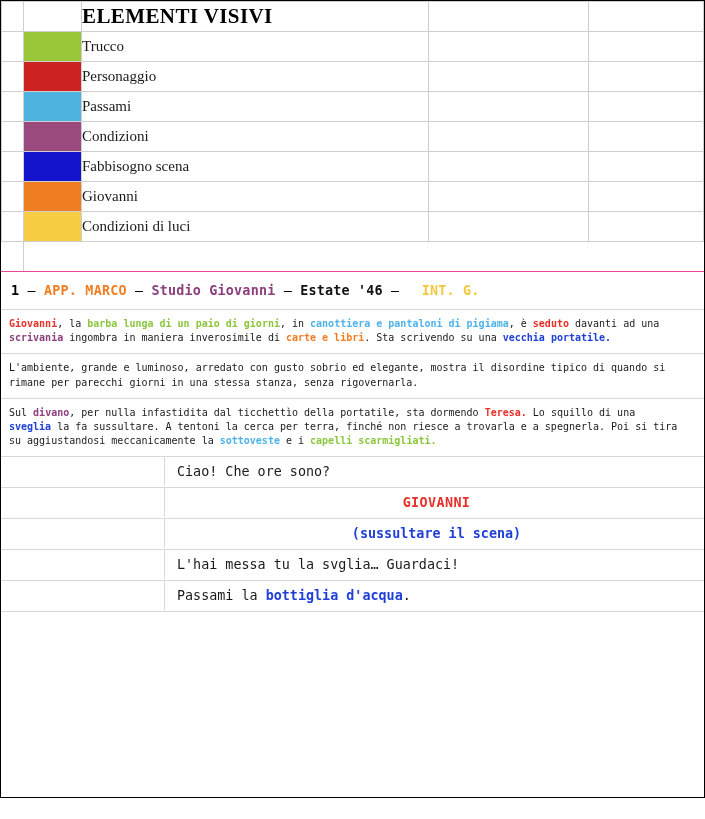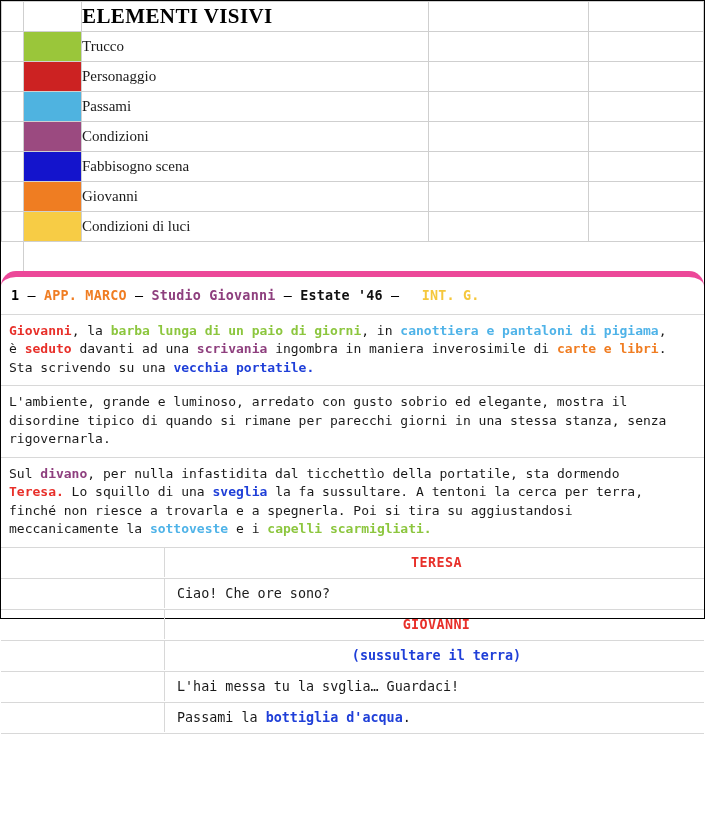--- a/index.html
+++ b/index.html
@@ -9,21 +9,21 @@
   }
   body {
     width: 705px;
     height: 819px;
     font-family: "Liberation Sans", sans-serif;
     overflow: hidden;
   }
   .sheet {
     position: relative;
     width: 705px;
-    height: 619px;
+    height: 798px;
     box-sizing: border-box;
     border: 1px solid #000;
     background: #fff;
   }
 
   
   .legend {
     border-collapse: collapse;
     width: 100%;
     table-layout: fixed;
@@ -59,28 +59,27 @@
   .legend-label {
     font-family: "Liberation Serif", serif;
     font-size: 15px;
     padding-left: 6px;
     color: #1a1a1a;
     white-space: nowrap;
   }
 
   
   .script {
-    border-top: 6px solid #ec4899;
-    border-radius: 15px;
+    border-top: 1px solid #ec4899;
   }
   .block {
     border-bottom: 1px solid #d8d8d8;
     padding: 7px 22px 8px 8px;
     font-family: "DejaVu Sans Mono", monospace;
-    font-size: 13px;
+    font-size: 10px;
     line-height: 1.42;
     color: #1a1a1a;
   }
 
   .slug {
     padding: 9px 8px 9px 10px;
     letter-spacing: .2px;
     font-size: 13.4px;
     white-space: nowrap;
   }
@@ -237,30 +236,27 @@
 
     <div class="block">
       <span>L'ambiente, grande e luminoso, arredato con gusto sobrio ed elegante, mostra il disordine tipico di quando si rimane per parecchi giorni in una stessa stanza, senza rigovernarla.</span>
     </div>
 
     <div class="block">
       <span>Sul </span><span class="c-purple">divano</span><span>, per nulla infastidita dal ticchettìo della portatile, sta dormendo </span><span class="c-red">Teresa.</span><span> Lo squillo di una </span><span class="c-blue">sveglia</span><span> la fa sussultare. A tentoni la cerca per terra, finché non riesce a trovarla e a spegnerla. Poi si tira su aggiustandosi meccanicamente la </span><span class="c-cyan">sottoveste</span><span> e i </span><span class="c-green">capelli scarmigliati.</span>
     </div>
 
     <div class="dialog-row">
-      <div class="dialog-inner cue c-red">TERESA</div>
-    </div>
-    <div class="dialog-row">
       <div class="dialog-inner">Ciao! Che ore sono?</div>
     </div>
     <div class="dialog-row">
       <div class="dialog-inner cue c-red">GIOVANNI</div>
     </div>
     <div class="dialog-row">
-      <div class="dialog-inner paren"><span class="c-blue">(</span><span class="c-blue">sussultare</span><span class="c-blue"> il terra)</span></div>
+      <div class="dialog-inner paren"><span class="c-blue">(</span><span class="c-blue">sussultare</span><span class="c-blue"> il scena)</span></div>
     </div>
     <div class="dialog-row">
       <div class="dialog-inner">L'hai messa tu la svglia… Guardaci!</div>
     </div>
     <div class="dialog-row">
       <div class="dialog-inner"><span>Passami la </span><span class="c-blue">bottiglia d'acqua</span><span>.</span></div>
     </div>
 
   </div>
 </div>

